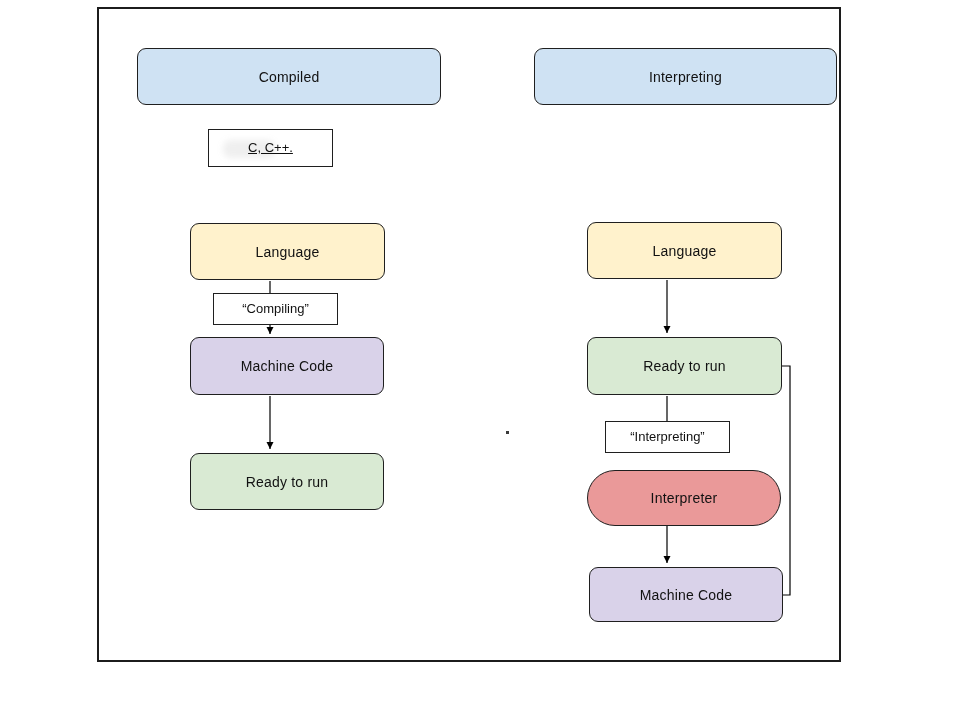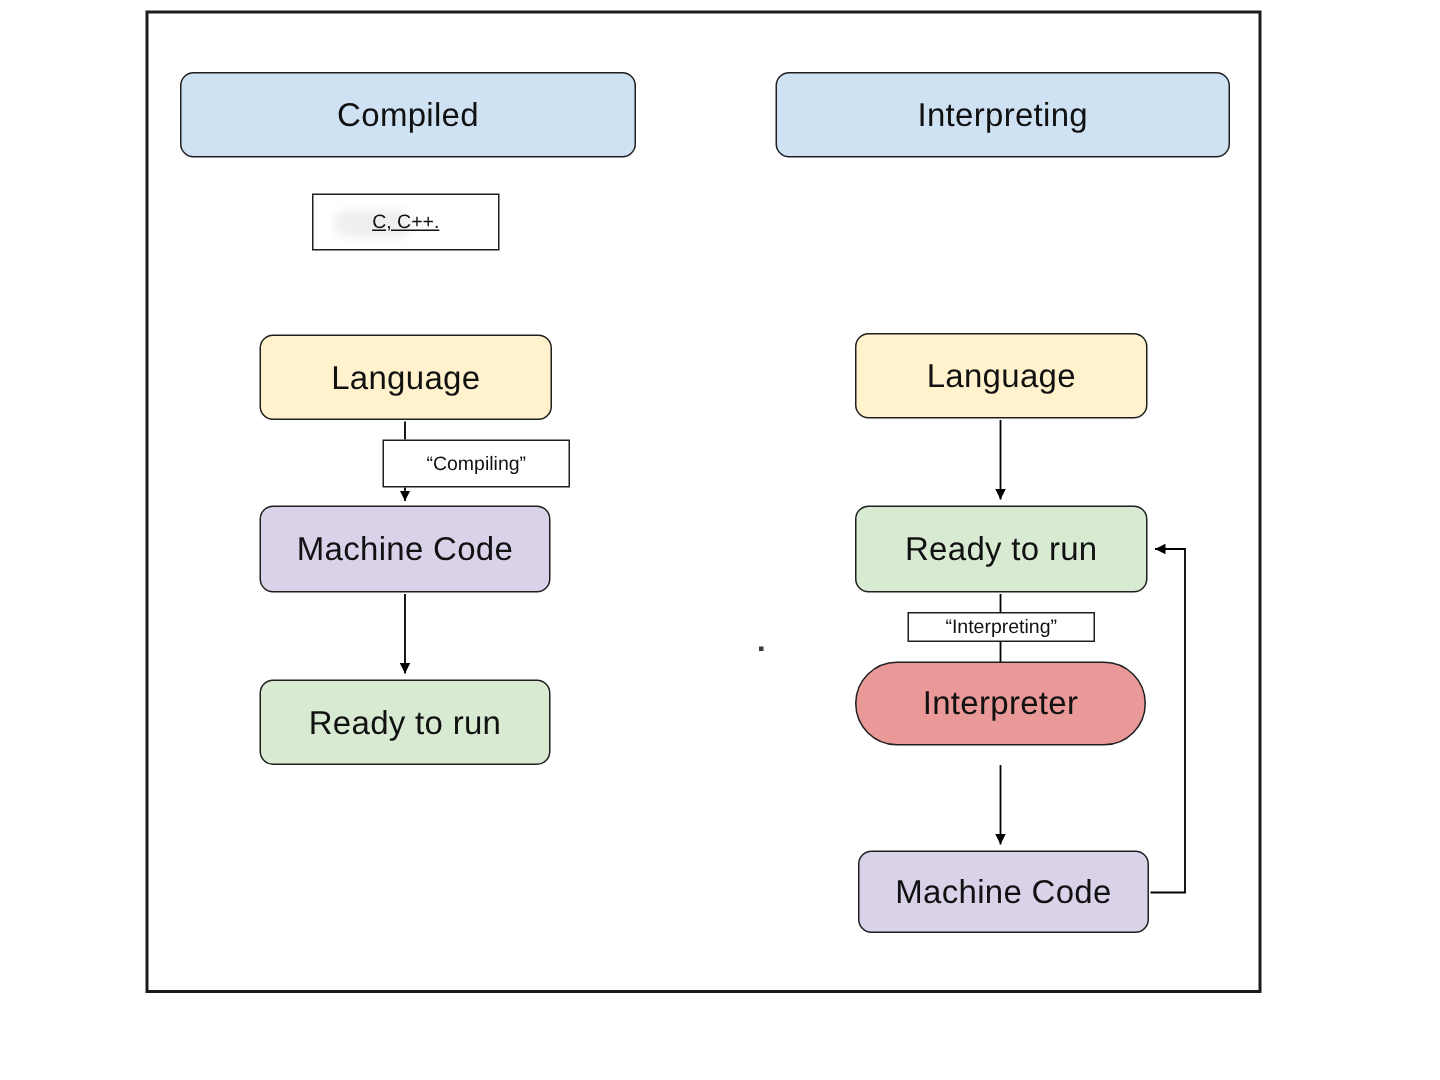--- a/index.html
+++ b/index.html
@@ -37,53 +37,54 @@
   }
   .node {
     position: absolute;
     z-index: 2;
     display: flex;
     align-items: center;
     justify-content: center;
     box-sizing: border-box;
     border: 1.4px solid #1f1f1f;
     border-radius: 9px;
-    font-size: 22px;
+    font-size: 14px;
     letter-spacing: 0.2px;
     text-align: center;
+    margin-left: 17px;
   }
   .label-box {
     position: absolute;
     z-index: 3;
     display: flex;
     flex-direction: column;
     align-items: center;
     justify-content: center;
     box-sizing: border-box;
     border: 1px solid #1f1f1f;
     border-radius: 0;
     background: #ffffff;
     font-size: 13px;
     line-height: 16px;
     text-align: center;
   }
   
   .box-compiled      { left: 120px; top: 48px;  width: 304px; height: 57px; }
   .box-c-cpp         { left: 208px; top: 129px; width: 125px; height: 38px; }
   .box-l-language    { left: 173px; top: 223px; width: 195px; height: 57px; }
-  .box-compiling     { left: 213px; top: 293px; width: 125px; height: 32px; margin-left: 42px; }
+  .box-compiling     { left: 213px; top: 293px; width: 125px; height: 32px; }
   .box-l-machine     { left: 173px; top: 337px; width: 194px; height: 58px; }
   .box-l-ready       { left: 173px; top: 453px; width: 194px; height: 57px; }
   
   .box-interpreted   { left: 517px; top: 48px;  width: 303px; height: 57px; }
   .box-python        { left: 605px; top: 130px; width: 125px; height: 36px; }
   .box-r-language    { left: 570px; top: 222px; width: 195px; height: 57px; }
   .box-r-ready       { left: 570px; top: 337px; width: 195px; height: 58px; }
-  .box-interpreting  { left: 605px; top: 408px; width: 125px; height: 20px; }
-  .box-interpreter   { left: 570px; top: 441px; width: 194px; height: 56px; border-radius: 28px; }
+  .box-interpreting  { left: 605px; top: 421px; width: 125px; height: 32px; }
+  .box-interpreter   { left: 570px; top: 470px; width: 194px; height: 56px; border-radius: 28px; }
   .box-r-machine     { left: 572px; top: 567px; width: 194px; height: 55px; }
 
   .smudge {
     position: absolute;
     left: 14px;
     top: 10px;
     width: 52px;
     height: 18px;
     background: rgba(120,120,120,0.12);
     filter: blur(3px);

